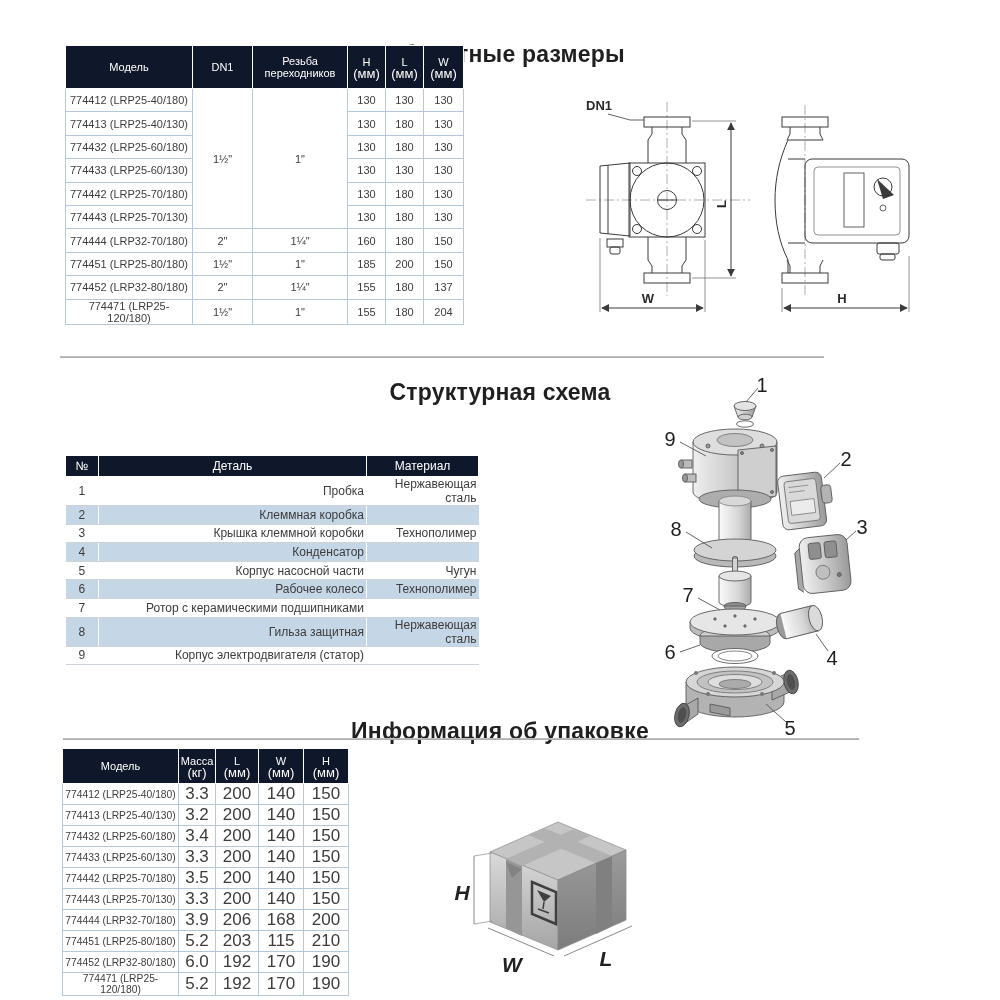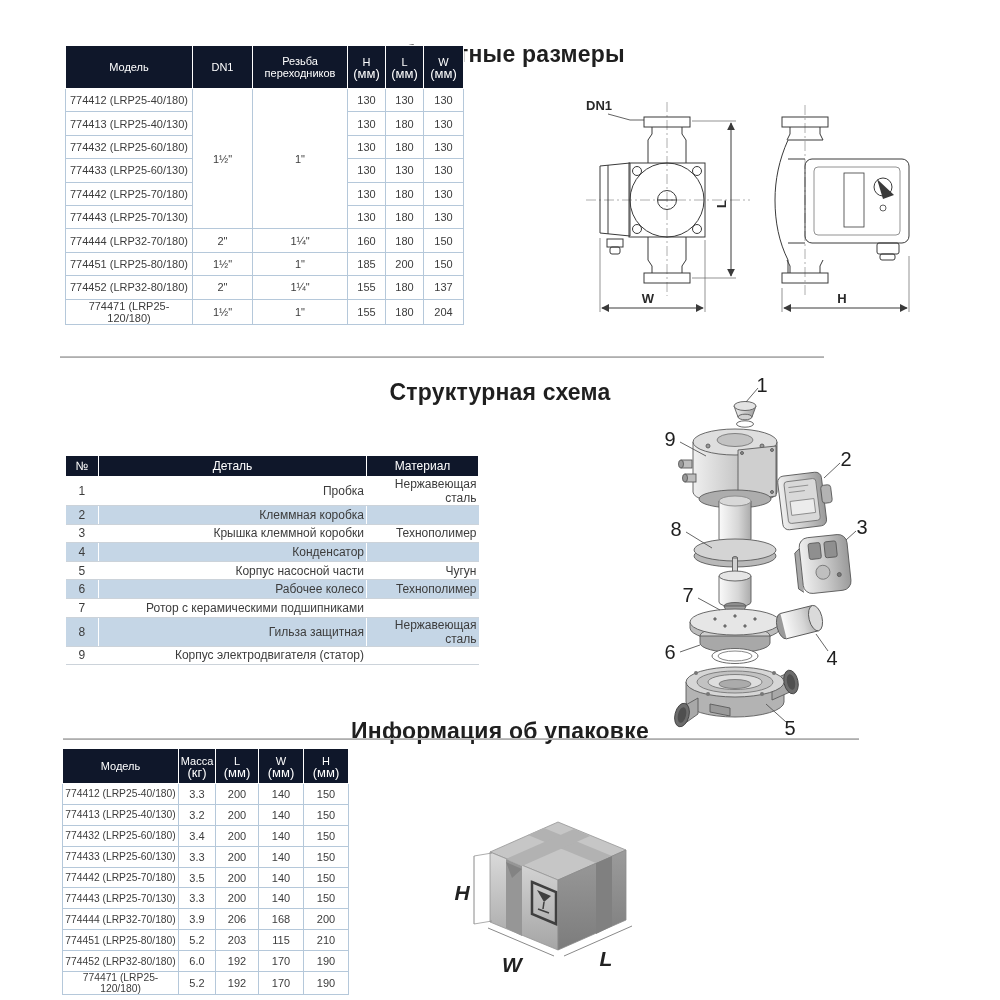--- a/index.html
+++ b/index.html
@@ -31,21 +31,21 @@
   #parts-table th{font-size:12px;height:20px;}
   #parts-table td{font-size:12px;height:17.6px;border-bottom:1px solid #ccd3da;}
   #parts-table td+td{border-left:1px solid #fff;}
   #parts-table tr.alt td{background:#c5d6e6;}
   #parts-table td.num{text-align:center;}
   #parts-table td.part,#parts-table td.material{text-align:right;padding-left:8px;}
 
   
   #pack-table{left:62px;top:748px;width:286px;}
   #pack-table th{font-size:11px;height:34px;}
-  #pack-table td{border:1px solid #b5c8da;font-size:11px;text-align:center;height:19.9px;}
+  #pack-table td{border:1px solid #b5c8da;font-size:17px;text-align:center;height:19.9px;}
   #pack-table td.model-cell{font-size:10.3px;padding:0 1px;}
 
   svg{position:absolute;}
   #pump-drawing{left:578px;top:60px;}
   #exploded{left:640px;top:360px;}
   #package{left:440px;top:810px;}
   .dimlabel{font-family:"Liberation Sans",sans-serif;font-weight:bold;font-size:13px;fill:#2a2a2a;}
   .callout{font-family:"Liberation Sans",sans-serif;font-size:20px;fill:#1e1e1e;}
   .boxlabel{font-family:"Liberation Sans",sans-serif;font-weight:bold;font-style:italic;font-size:21px;fill:#222;}
 </style>

